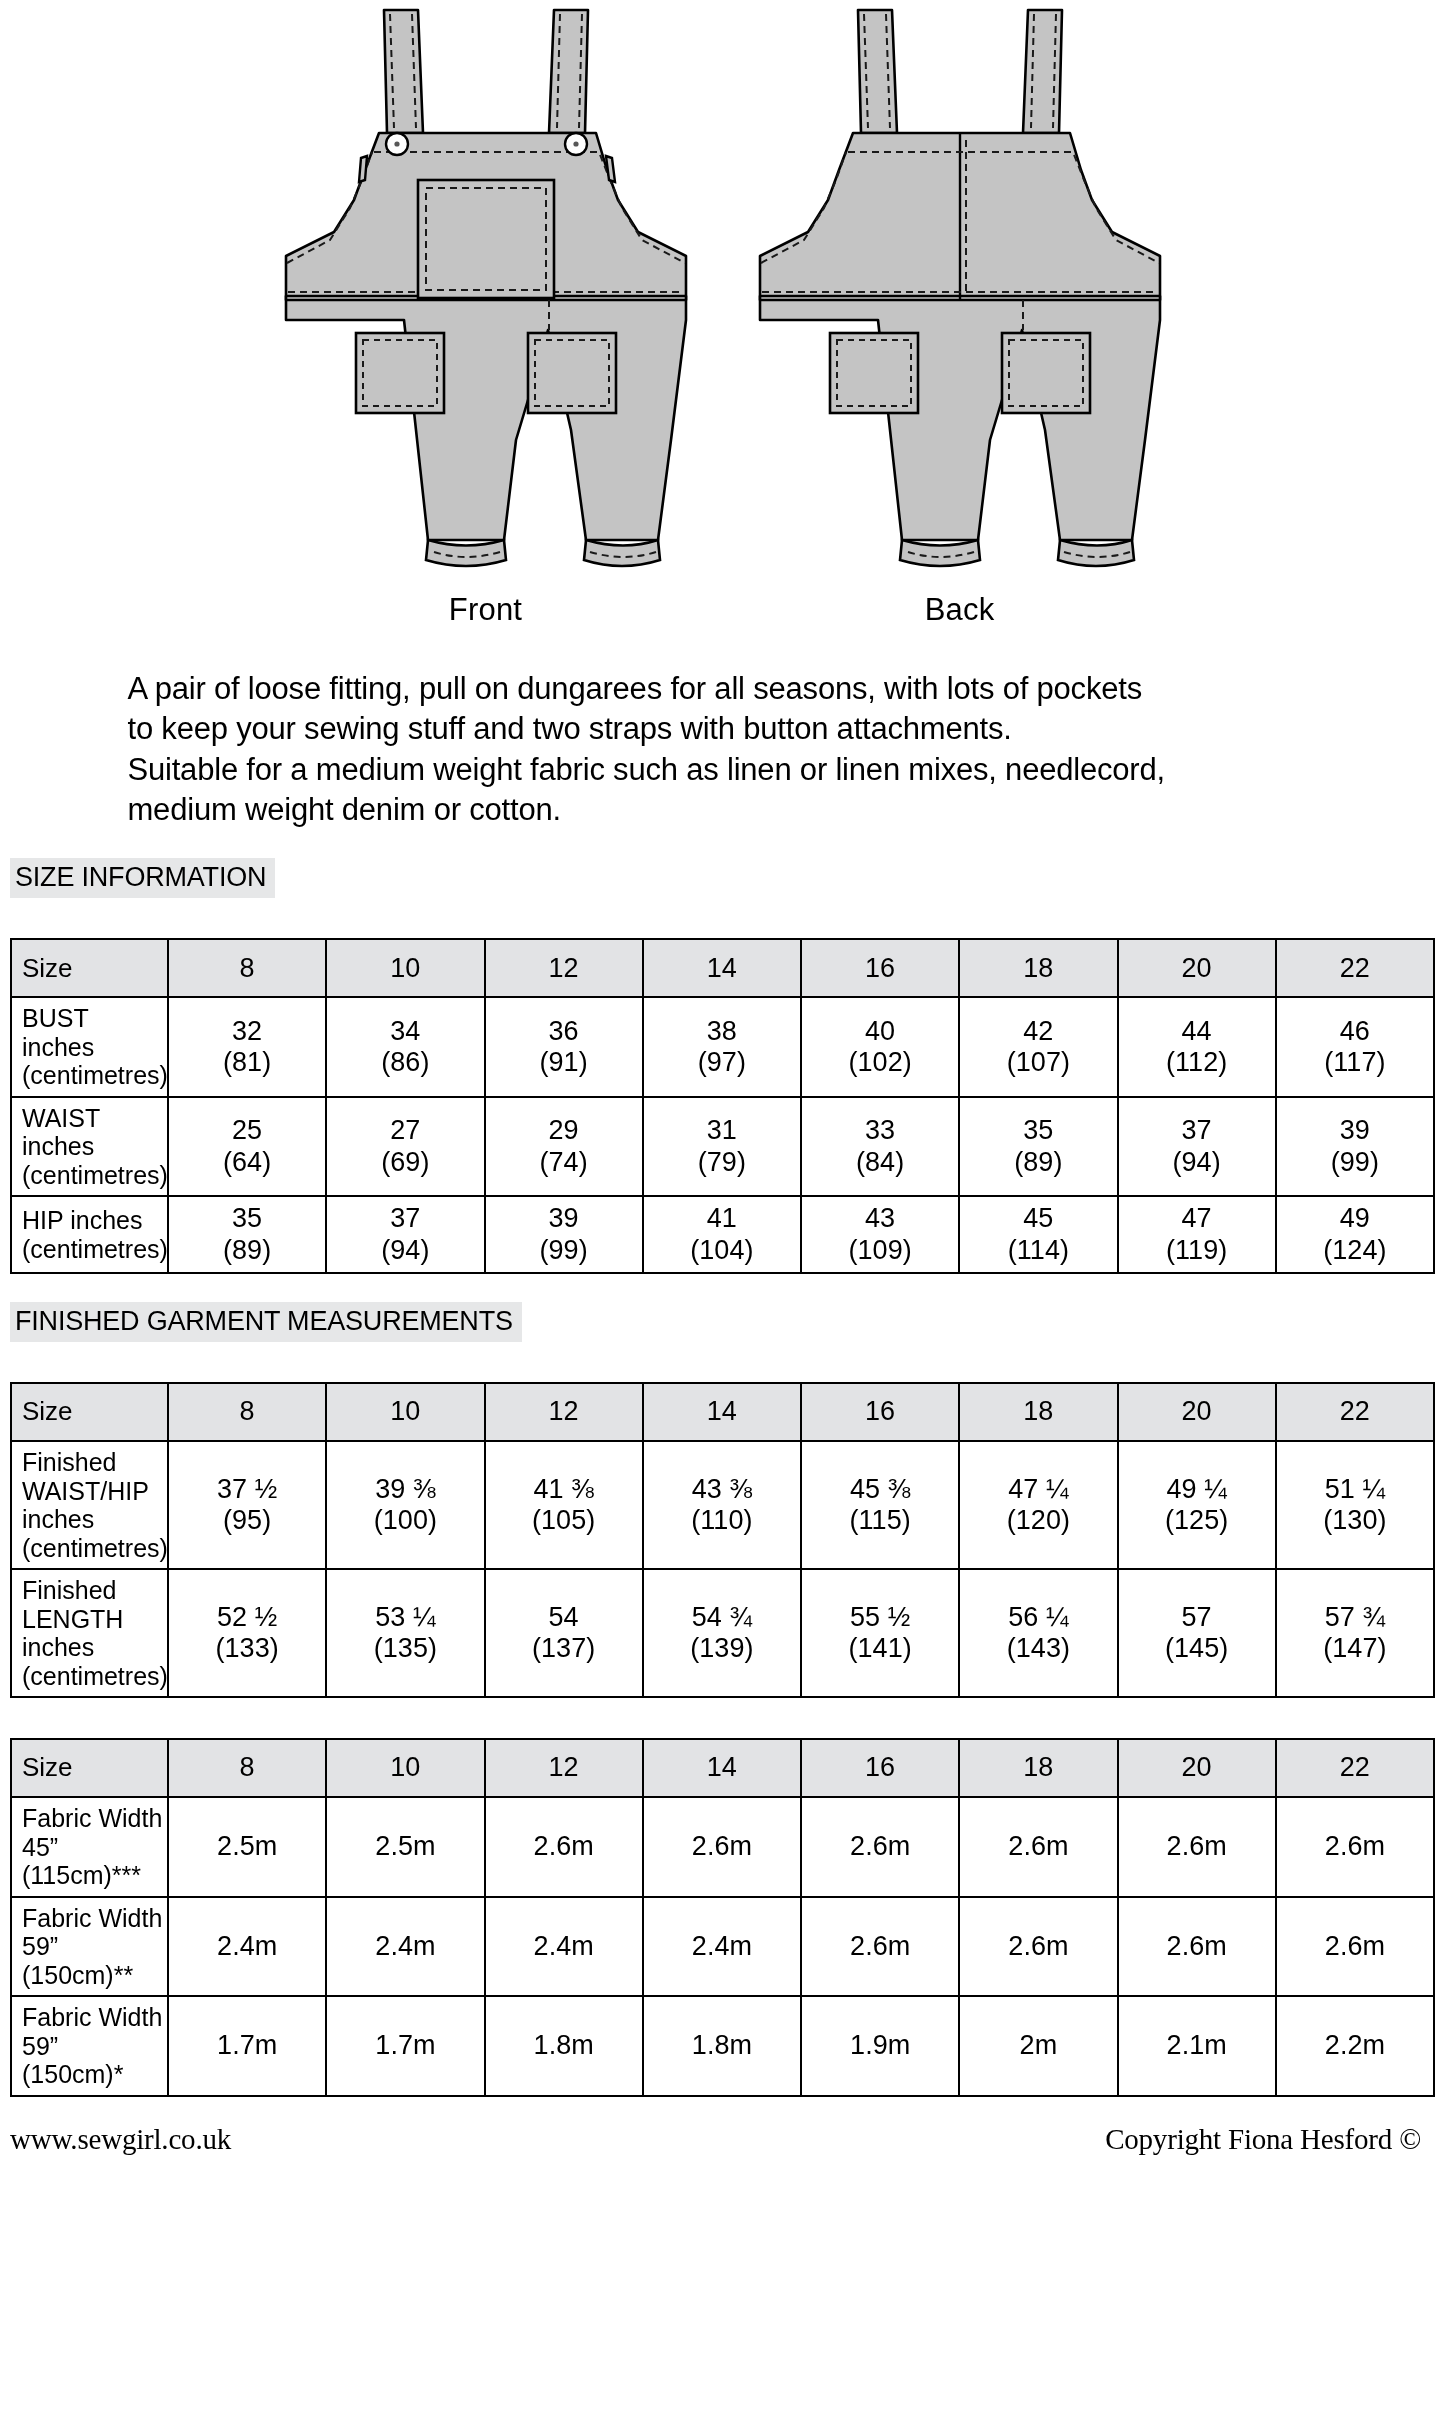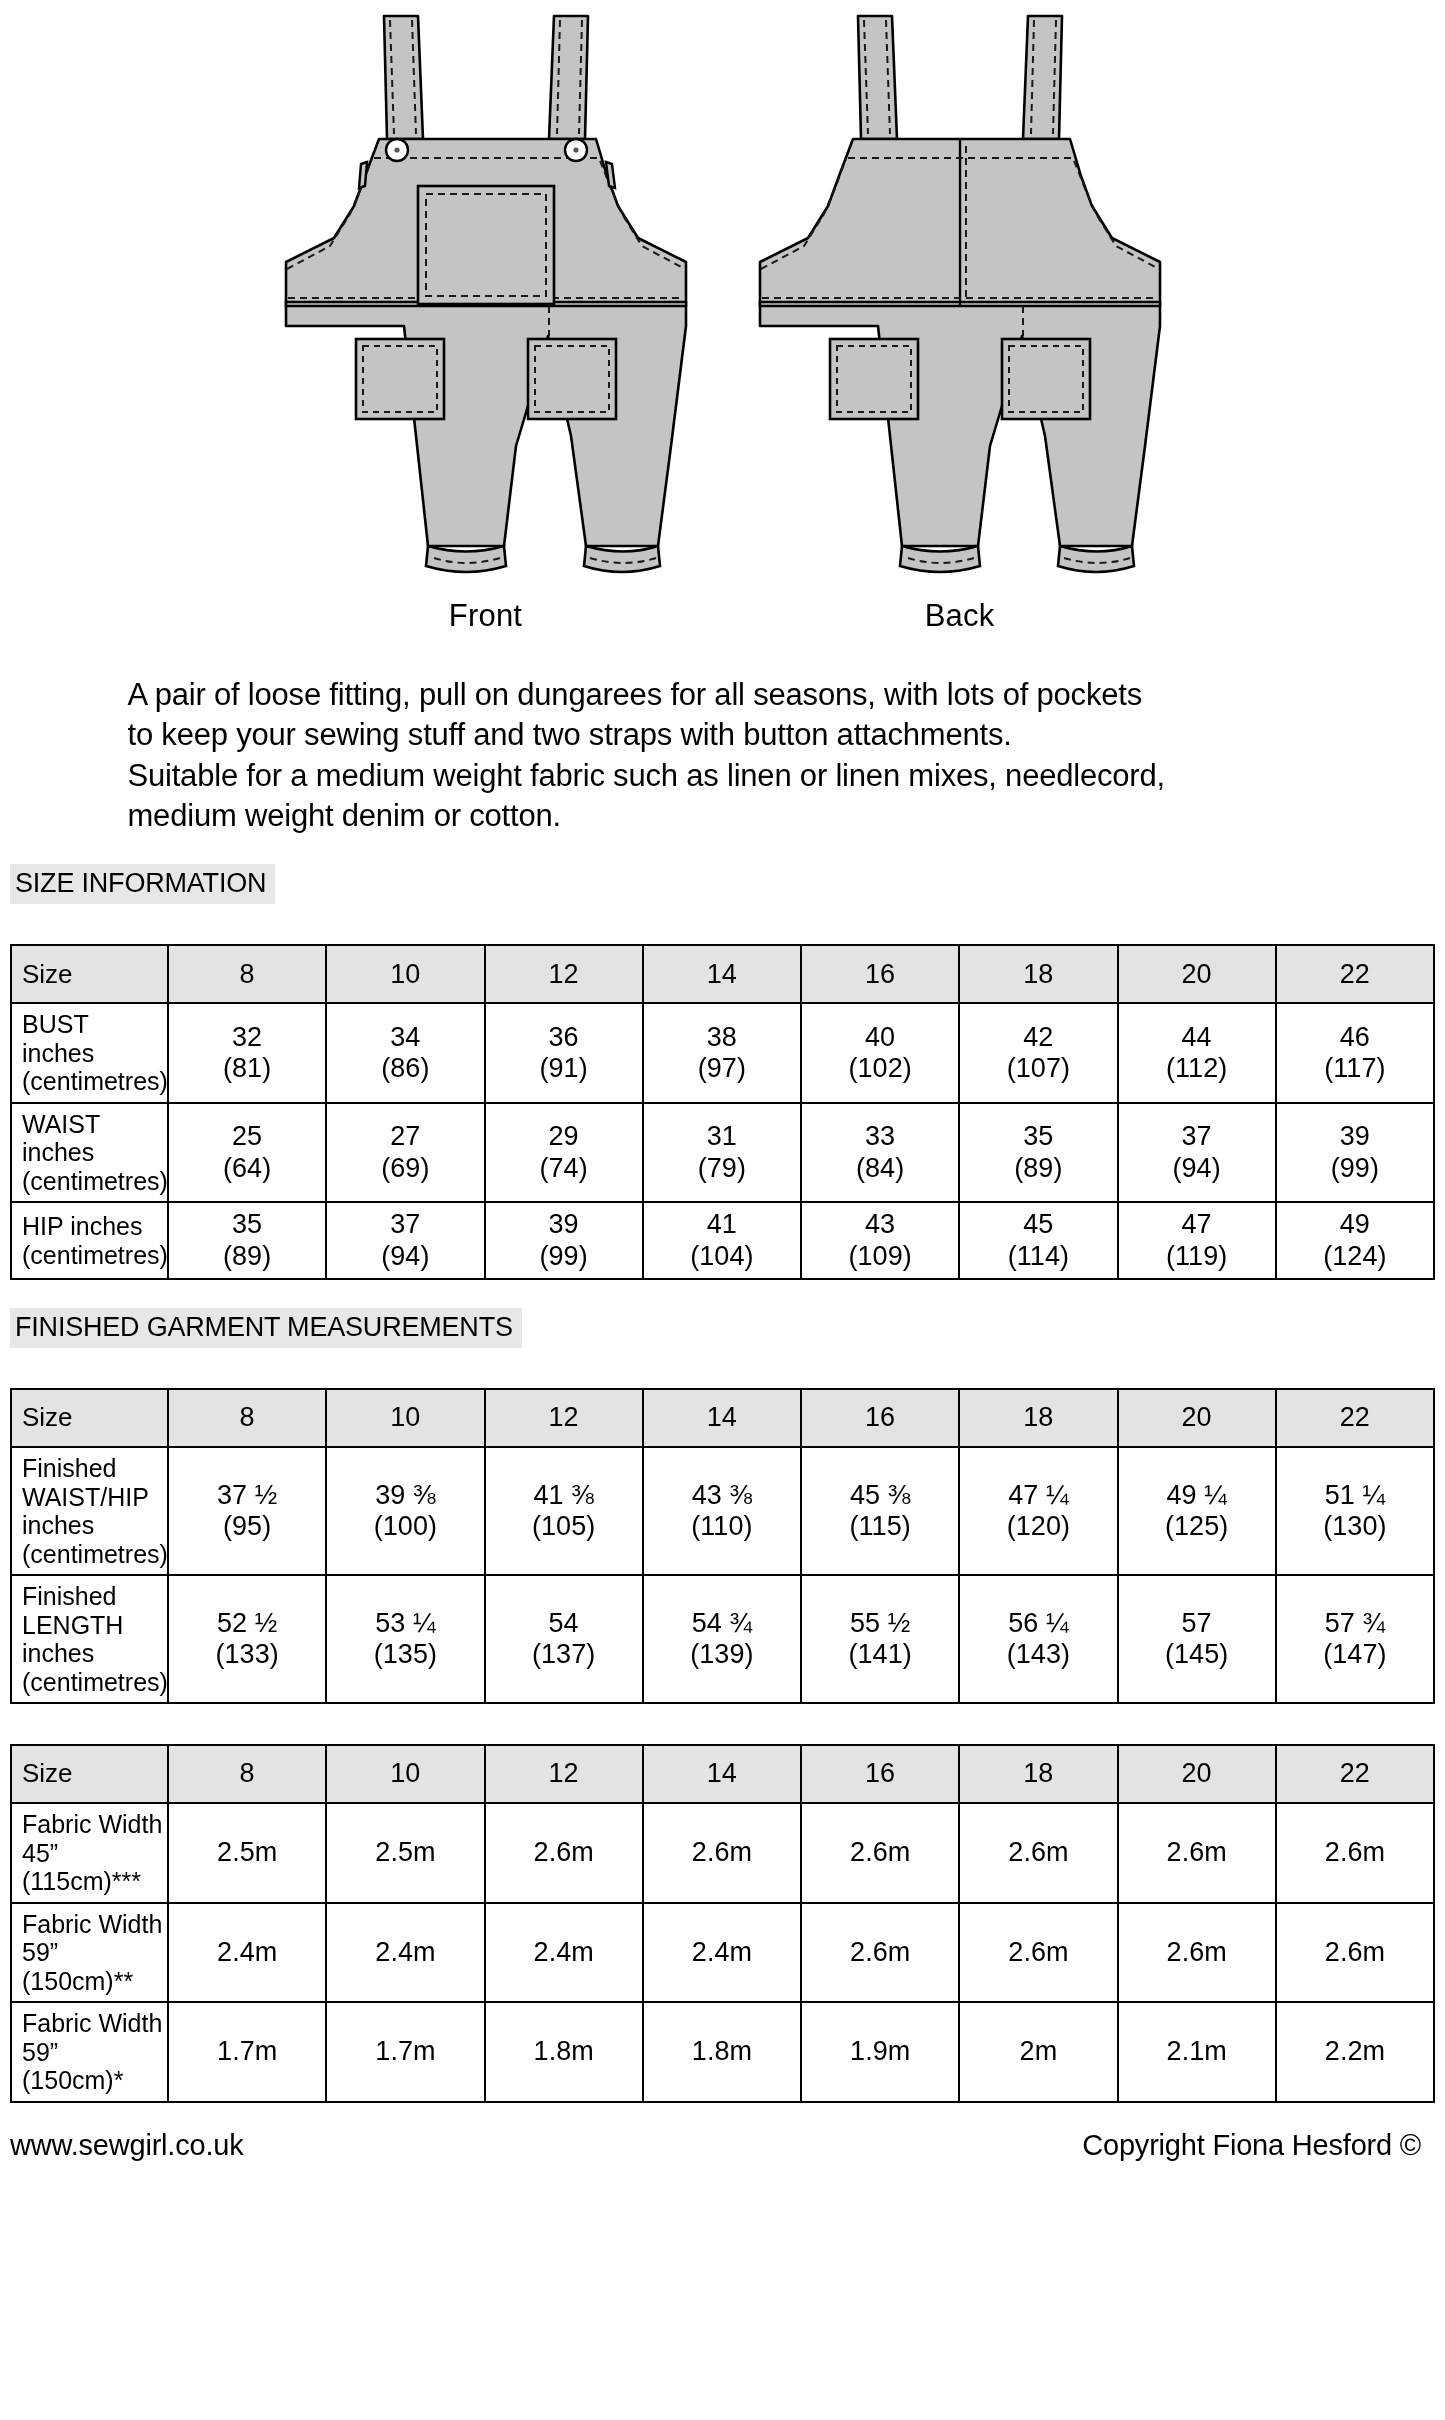--- a/index.html
+++ b/index.html
@@ -17,21 +17,20 @@
     padding:0 10px;
   }
 
   
   .illus-wrap{
     width:100%;
     display:flex;
     justify-content:center;
     align-items:flex-start;
     gap:34px;
-    padding-top:6px;
   }
   .illus-fig{display:flex;flex-direction:column;align-items:center;}
   .illus-fig svg{display:block;}
   .view-label{
     font-size:31px;
     line-height:1;
     margin-top:14px;
     letter-spacing:.2px;
   }
 
@@ -111,20 +110,21 @@
     font-size:21.5px;
     margin-top:16px;
     letter-spacing:-0.1px;
   }
   .bottom-row{
     display:flex;
     justify-content:space-between;
     align-items:flex-end;
     margin-top:26px;
     padding-bottom:6px;
+    font-family:Liberation Serif, serif;
   }
   .site{font-size:29px;letter-spacing:-0.2px;}
   .copy{font-size:29px;letter-spacing:-0.2px;padding-right:14px;}
 </style>
 </head>
 <body>
 
 <div class="page">
 
   <div class="illus-wrap">

